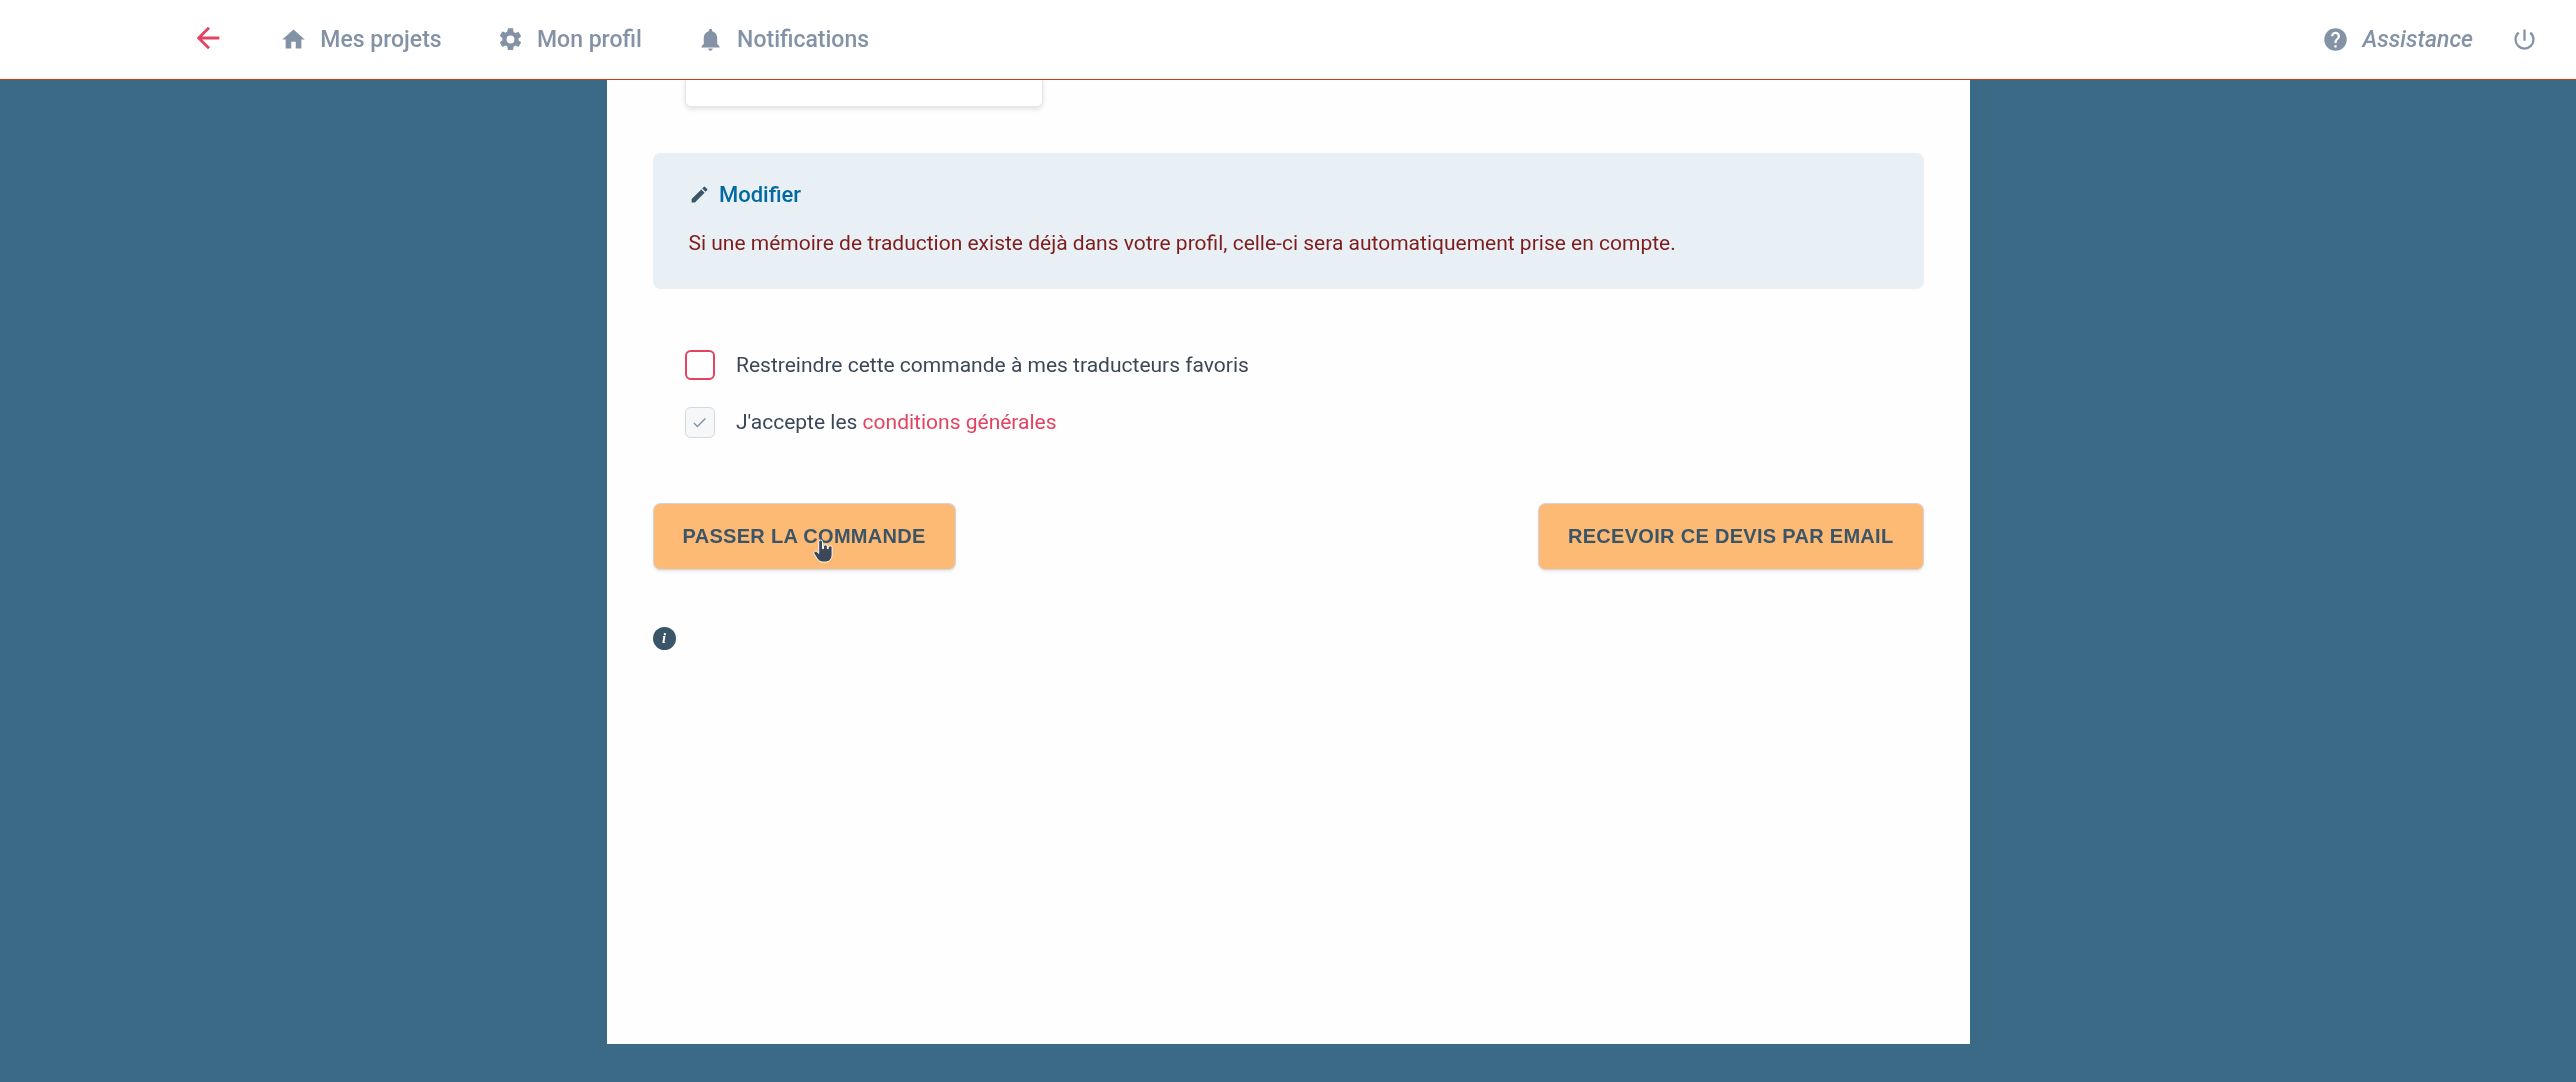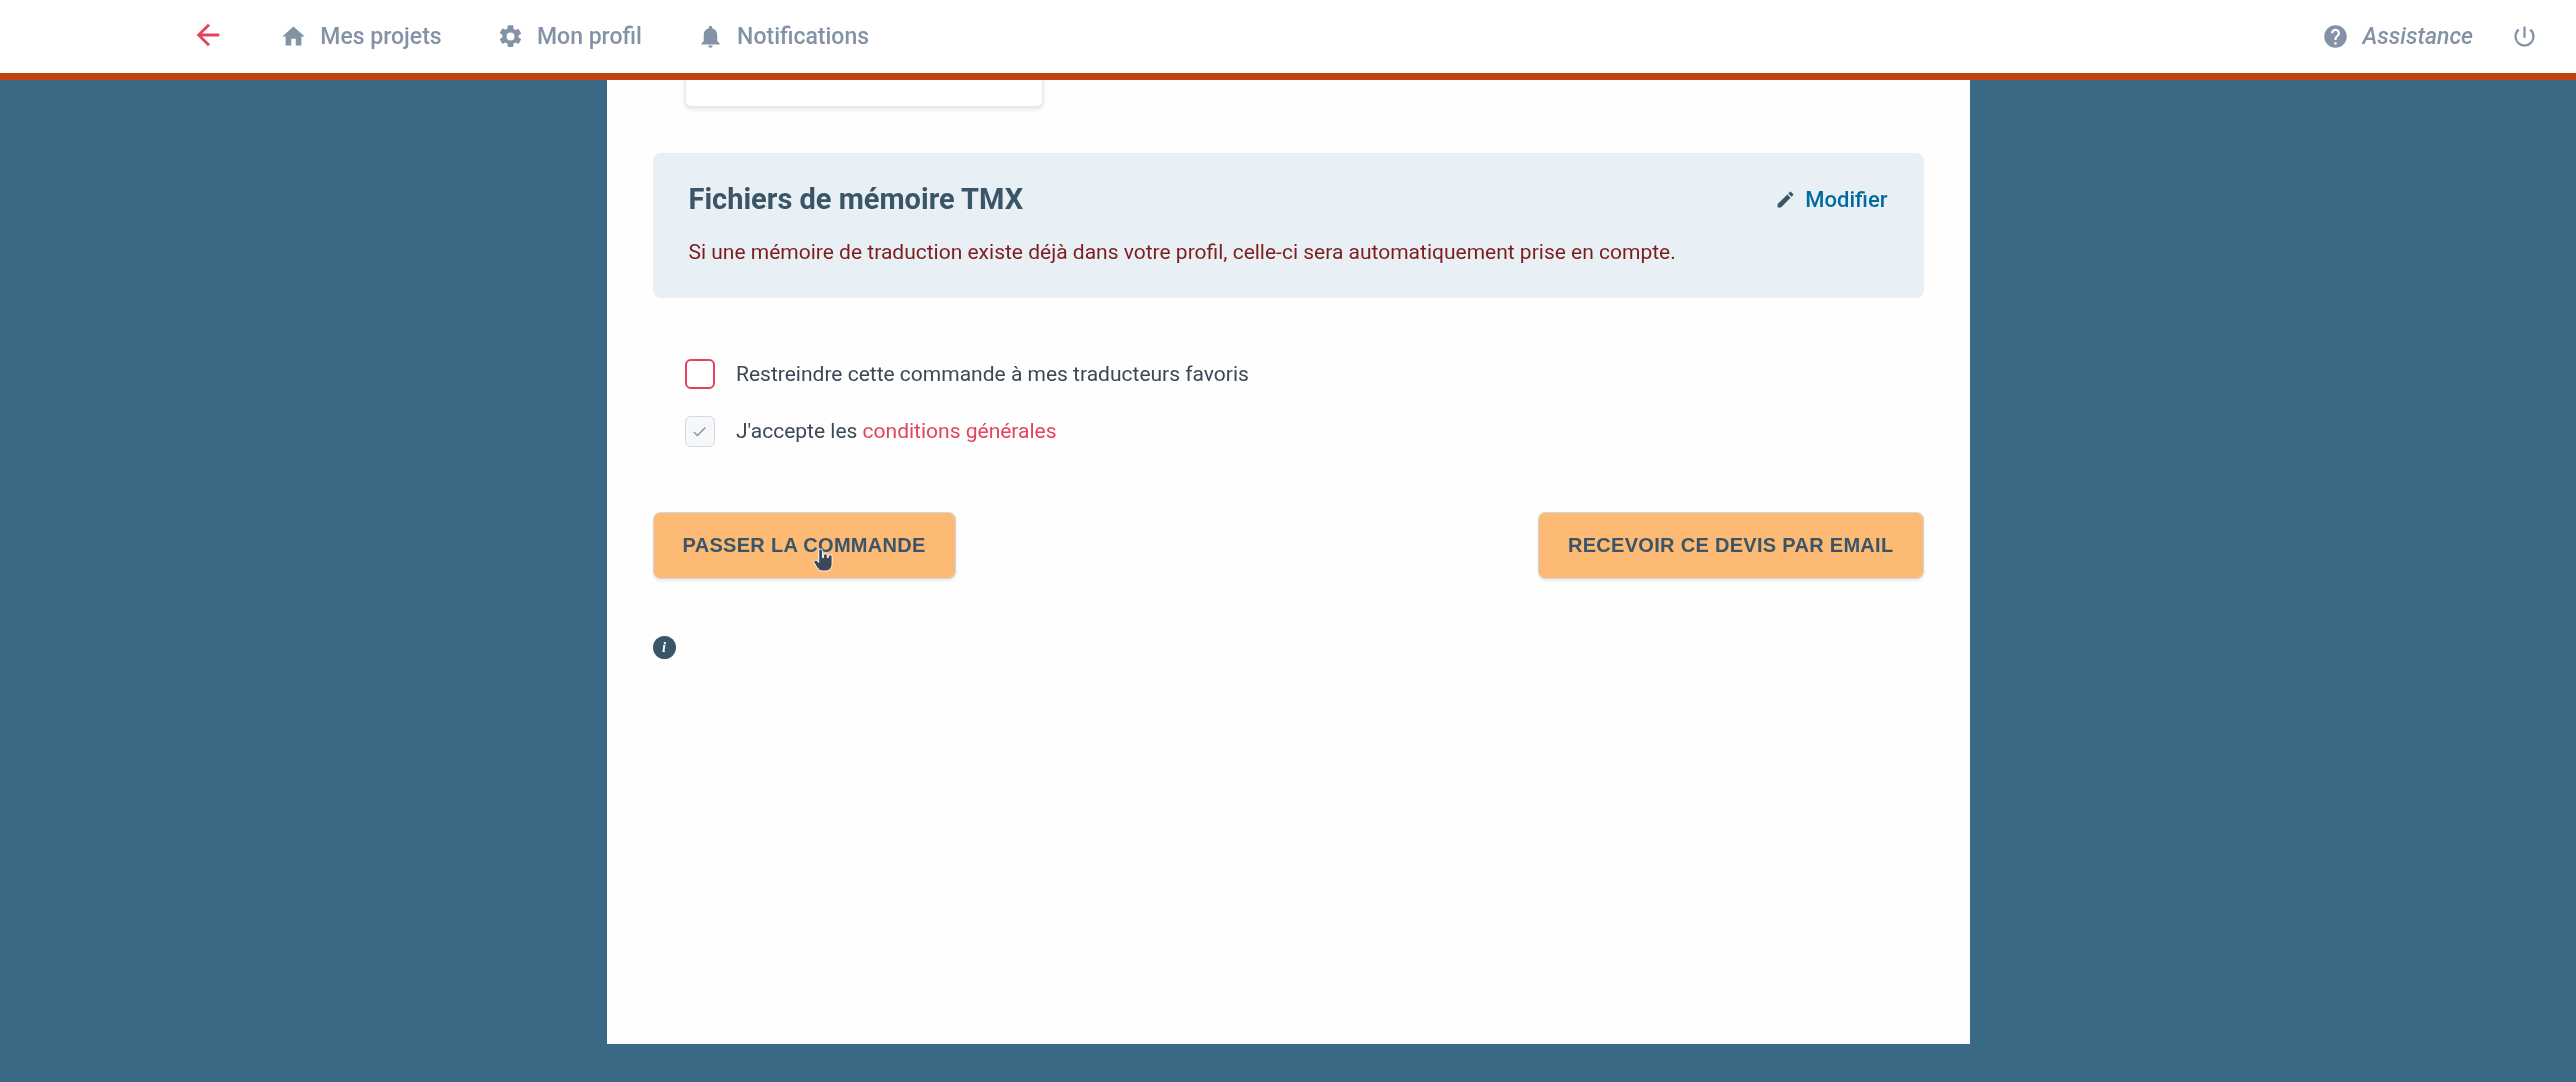--- a/index.html
+++ b/index.html
@@ -10,21 +10,21 @@
     body {
       font-family: -apple-system, BlinkMacSystemFont, "Segoe UI", Roboto, Helvetica, Arial, sans-serif;
       background: #fff;
       color: #3c4858;
     }
     .topbar {
       display: flex;
       align-items: center;
       height: 80px;
       padding: 0 38px 0 191px;
-      border-bottom: 7px solid #c2410c;
+      border-bottom: 1px solid #c2410c;
       background: #fff;
       gap: 55px;
     }
     .topbar-right {
       margin-left: auto;
       display: flex;
       align-items: flex-end;
       gap: 38px;
       font-style: italic;
     }
@@ -245,21 +245,20 @@
   </div>
 </div>
 
 <div class="page-wrapper">
   <div class="content-panel">
 
     <div class="upload-fragment"></div>
 
     <div class="card">
       <div class="card-header">
-        <div class="card-title">Fichiers de mémoire TMX</div>
         <div class="modify-link">
           <svg width="21" height="21" viewBox="0 0 24 24" fill="#3a5568">
               <path d="M3 17.25V21h3.75L17.81 9.94l-3.75-3.75L3 17.25zM20.71 7.04a1 1 0 0 0 0-1.41l-2.34-2.34a1 1 0 0 0-1.41 0l-1.83 1.83 3.75 3.75 1.83-1.83z"></path>
             </svg>
           <span>Modifier</span>
         </div>
       </div>
       <div class="card-desc">Si une mémoire de traduction existe déjà dans votre profil, celle-ci sera automatiquement prise en compte.</div>
     </div>
 

